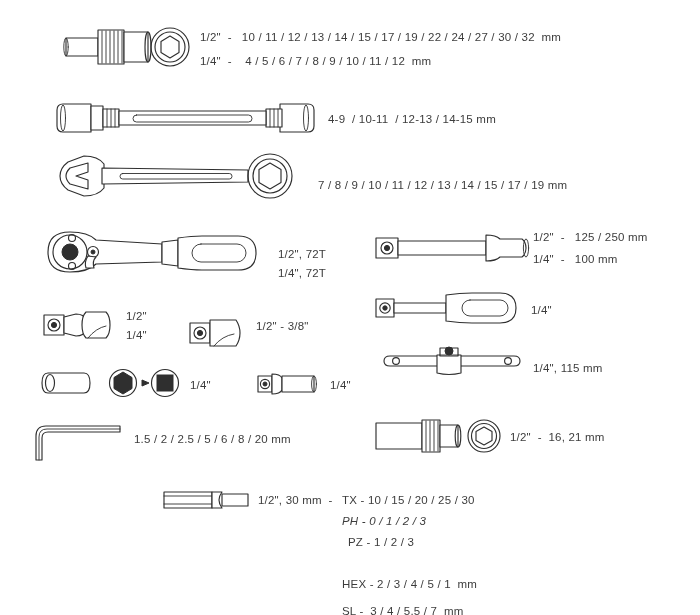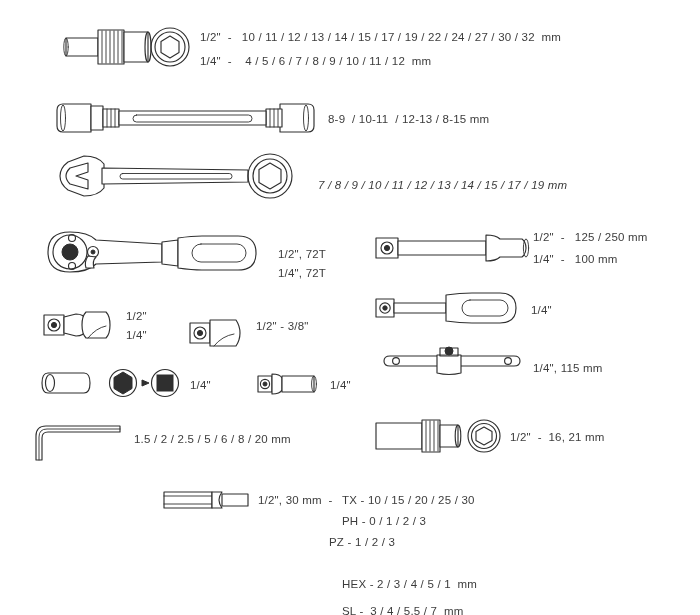--- a/index.html
+++ b/index.html
@@ -90,34 +90,34 @@
       <line x1="56" y1="11" x2="56" y2="29"></line>
       <line x1="60" y1="11" x2="60" y2="29"></line>
       <line x1="215" y1="11" x2="215" y2="29"></line>
       <line x1="219" y1="11" x2="219" y2="29"></line>
       <line x1="223" y1="11" x2="223" y2="29"></line>
     </g>
     <ellipse class="ln-thin" cx="8" cy="20" rx="2.5" ry="13"></ellipse>
     <ellipse class="ln-thin" cx="251" cy="20" rx="2.5" ry="13"></ellipse>
   </svg>
 </div>
-<div class="spec" style="left:328px; top:110px;">8-9  / 10-11  / 12-13 / 8-15 mm</div>
+<div class="spec" style="left:328px; top:110px;">4-9  / 10-11  / 12-13 / 14-15 mm</div>
 
 <div class="row" style="left:58px; top:152px;">
   <svg width="250" height="48" viewBox="0 0 250 48">
     <path class="ln" d="M10 10 Q2 16 2 24 Q2 32 10 38 L26 44 Q40 44 46 36 L46 12 Q40 4 26 4 Z
                         M12 16 L30 11 L30 20 L18 24 L30 28 L30 37 L12 32 Q8 28 8 24 Q8 20 12 16 Z"></path>
     <path class="ln" d="M44 16 L190 18 L190 30 L44 32 Z"></path>
     <rect class="ln-thin" x="62" y="21.5" width="112" height="5.5" rx="2.7"></rect>
     <circle class="ln nofill" cx="212" cy="24" r="22"></circle>
     <circle class="ln nofill" cx="212" cy="24" r="17"></circle>
     <path class="ln nofill" d="M212 11 L223 17.5 L223 30.5 L212 37 L201 30.5 L201 17.5 Z"></path>
   </svg>
 </div>
-<div class="spec" style="left:318px; top:176px;font-style:italic;">7 / 8 / 9 / 10 / 11 / 12 / 13 / 14 / 15 / 17 / 19 mm</div>
+<div class="spec" style="left:318px; top:176px;">7 / 8 / 9 / 10 / 11 / 12 / 13 / 14 / 15 / 17 / 19 mm</div>
 
 <div class="row" style="left:42px; top:228px;">
   <svg width="230" height="62" viewBox="0 0 230 62">
     <path class="ln" d="M28 4 Q6 4 6 24 Q6 44 28 44 Q46 44 54 36 L120 34 L120 16 L54 12 Q46 4 28 4 Z"></path>
     <circle class="ln nofill" cx="28" cy="24" r="17"></circle>
     <circle class="fill-dark" cx="28" cy="24" r="8"></circle>
     <circle class="ln nofill" cx="30" cy="10" r="3.5"></circle>
     <circle class="ln nofill" cx="30" cy="38" r="3.5"></circle>
     <circle class="ln nofill" cx="51" cy="24" r="5.5"></circle>
     <circle class="fill-dark" cx="51" cy="24" r="2"></circle>
@@ -251,16 +251,16 @@
 <div class="row" style="left:160px; top:485px;">
   <svg width="96" height="30" viewBox="0 0 96 30">
     <path class="ln" d="M4 7 L52 7 L52 23 L4 23 Z"></path>
     <path class="ln-thin" d="M4 11 L52 11 M4 19 L52 19"></path>
     <path class="ln" d="M52 7 L62 7 Q56 15 62 23 L52 23 Z"></path>
     <path class="ln" d="M62 9 L88 9 L88 21 L62 21 Z"></path>
   </svg>
 </div>
 <div class="spec" style="left:258px; top:491px;">1/2", 30 mm  -</div>
 <div class="spec spec-l2" style="left:342px; top:491px;">TX - 10 / 15 / 20 / 25 / 30</div>
-<div class="spec spec-l2" style="left:342px; top:512px;">PH - 0 / 1 / 2 / 3</div>
-<div class="spec spec-l2" style="left:329px; top:533px;">PZ - 1 / 2 / 3</div>
+<div class="spec spec-l2" style="left:342px; top:512px;font-style:italic;">PH - 0 / 1 / 2 / 3</div>
+<div class="spec spec-l2" style="left:348px; top:533px;">PZ - 1 / 2 / 3</div>
 <div class="spec spec-l2" style="left:342px; top:554px;margin-top:48px;">SL -  3 / 4 / 5.5 / 7  mm</div>
 <div class="spec spec-l2" style="left:342px; top:575px;">HEX - 2 / 3 / 4 / 5 / 1  mm</div>
 
 </body></html>

